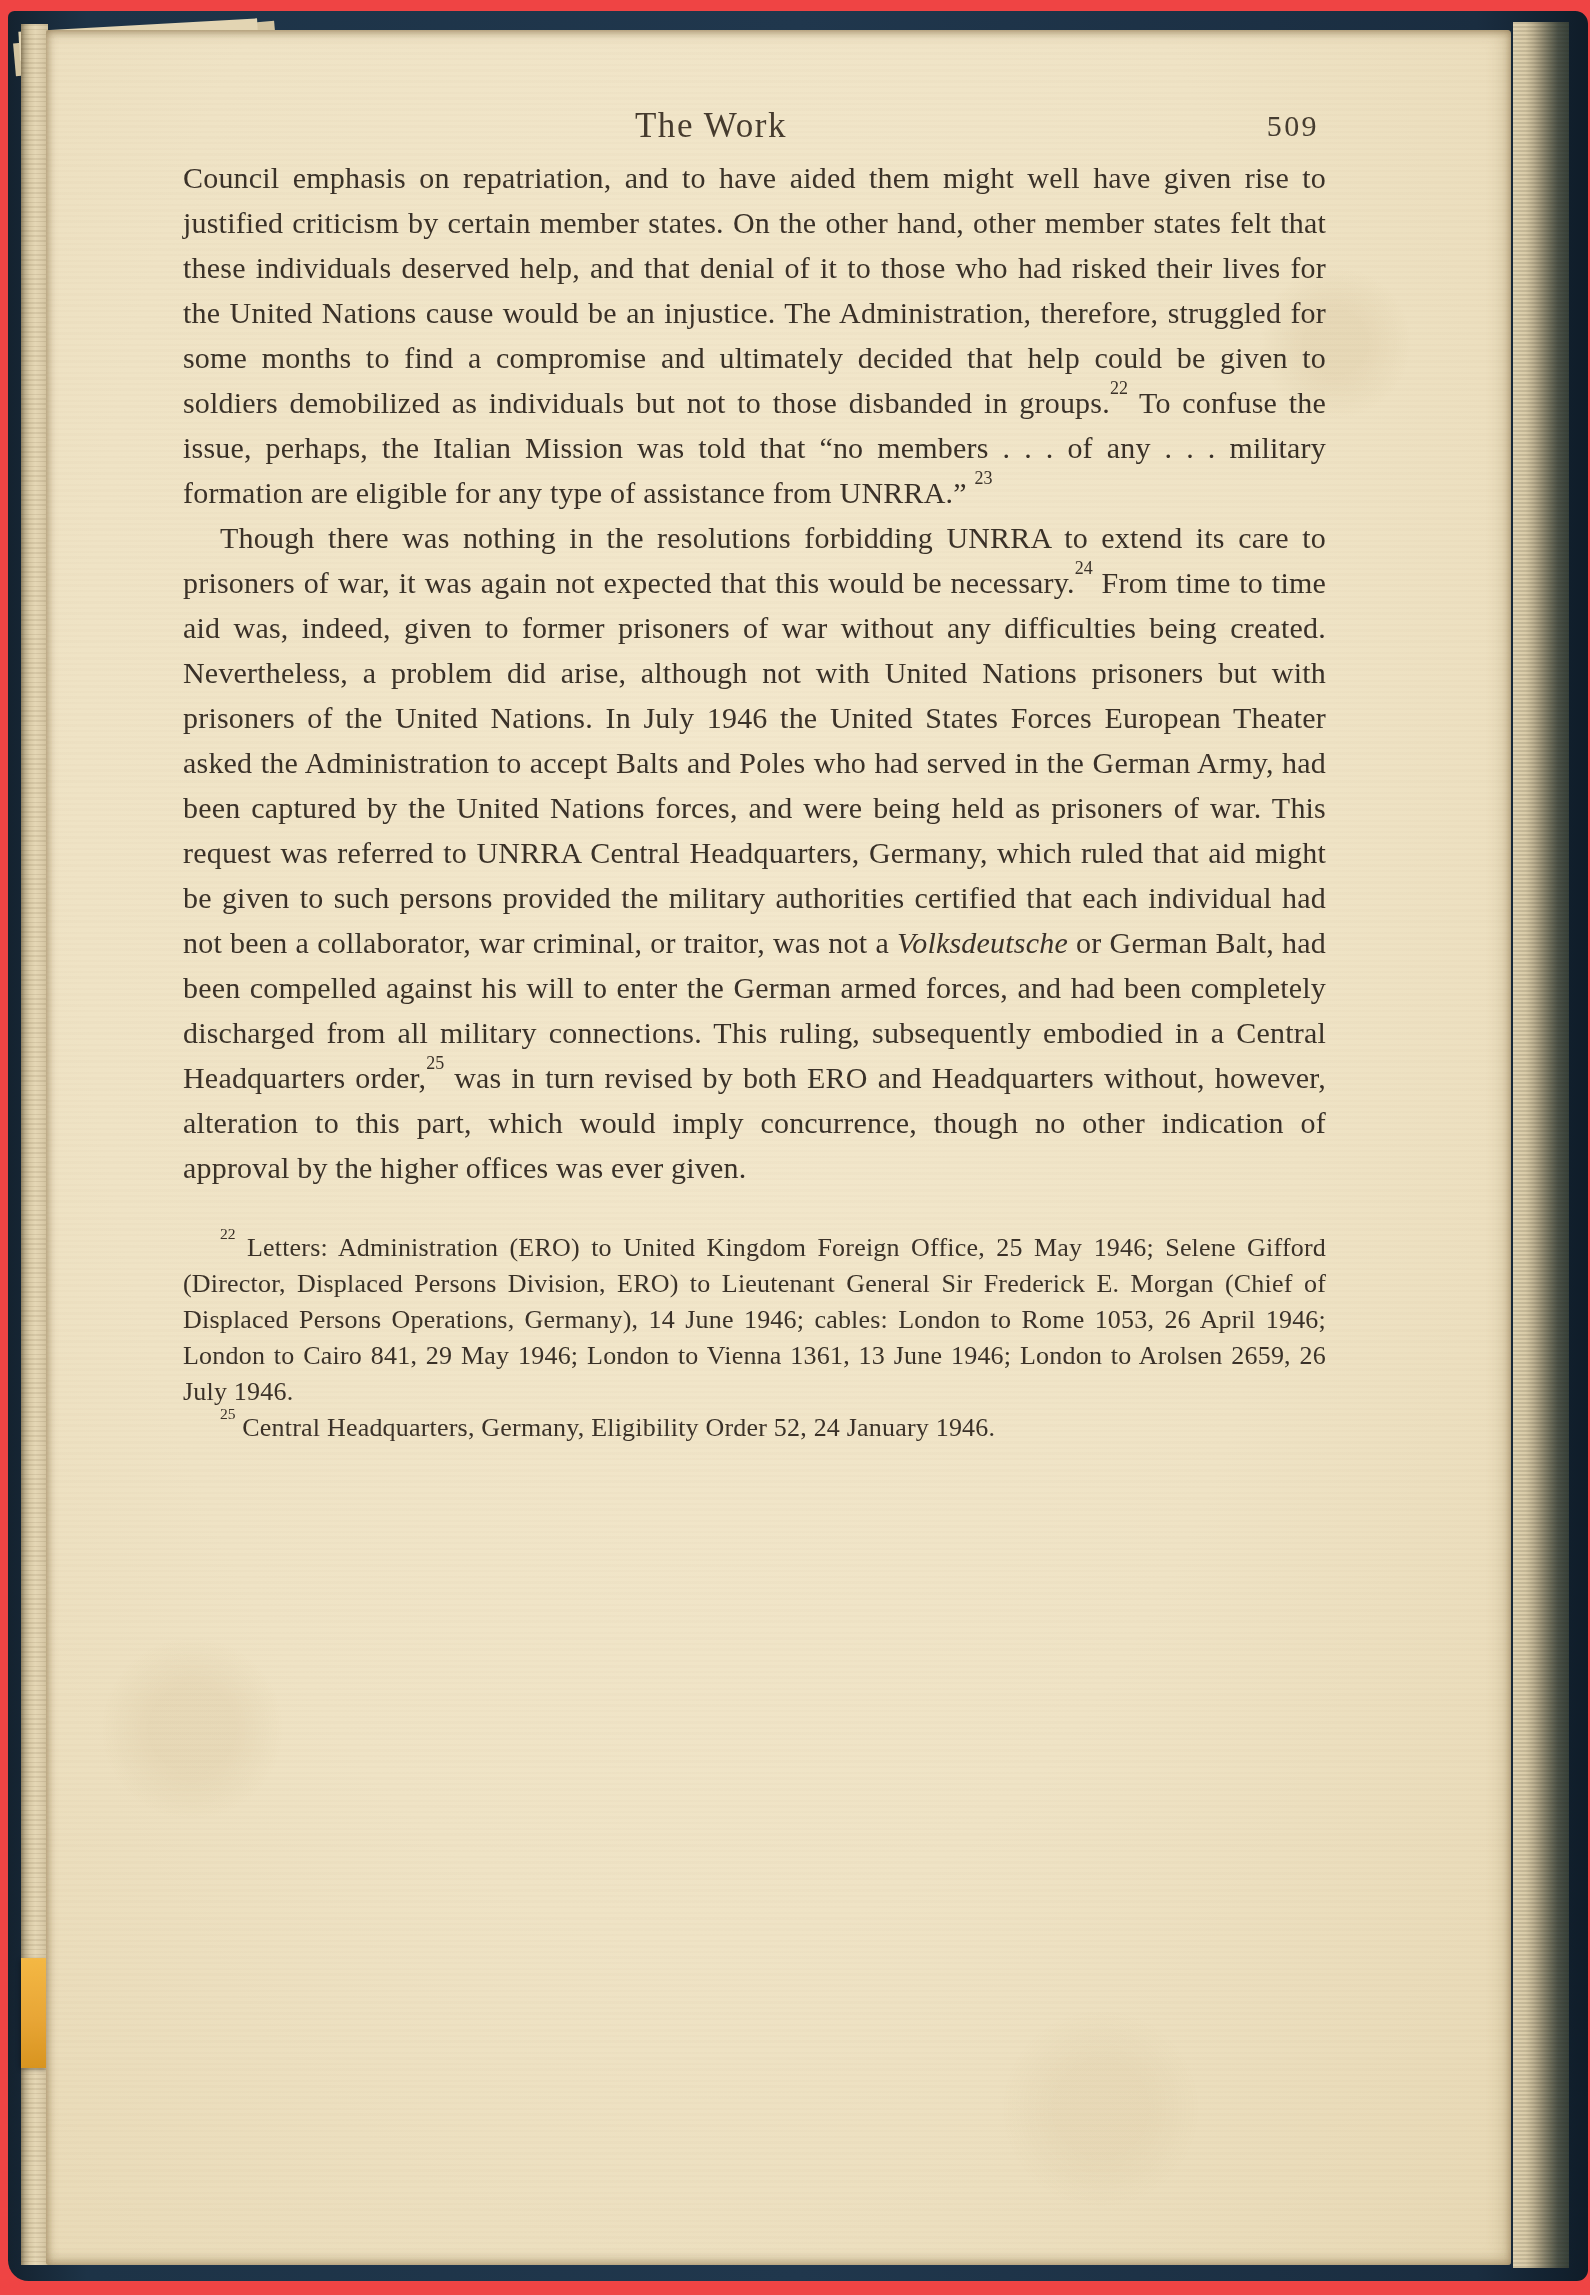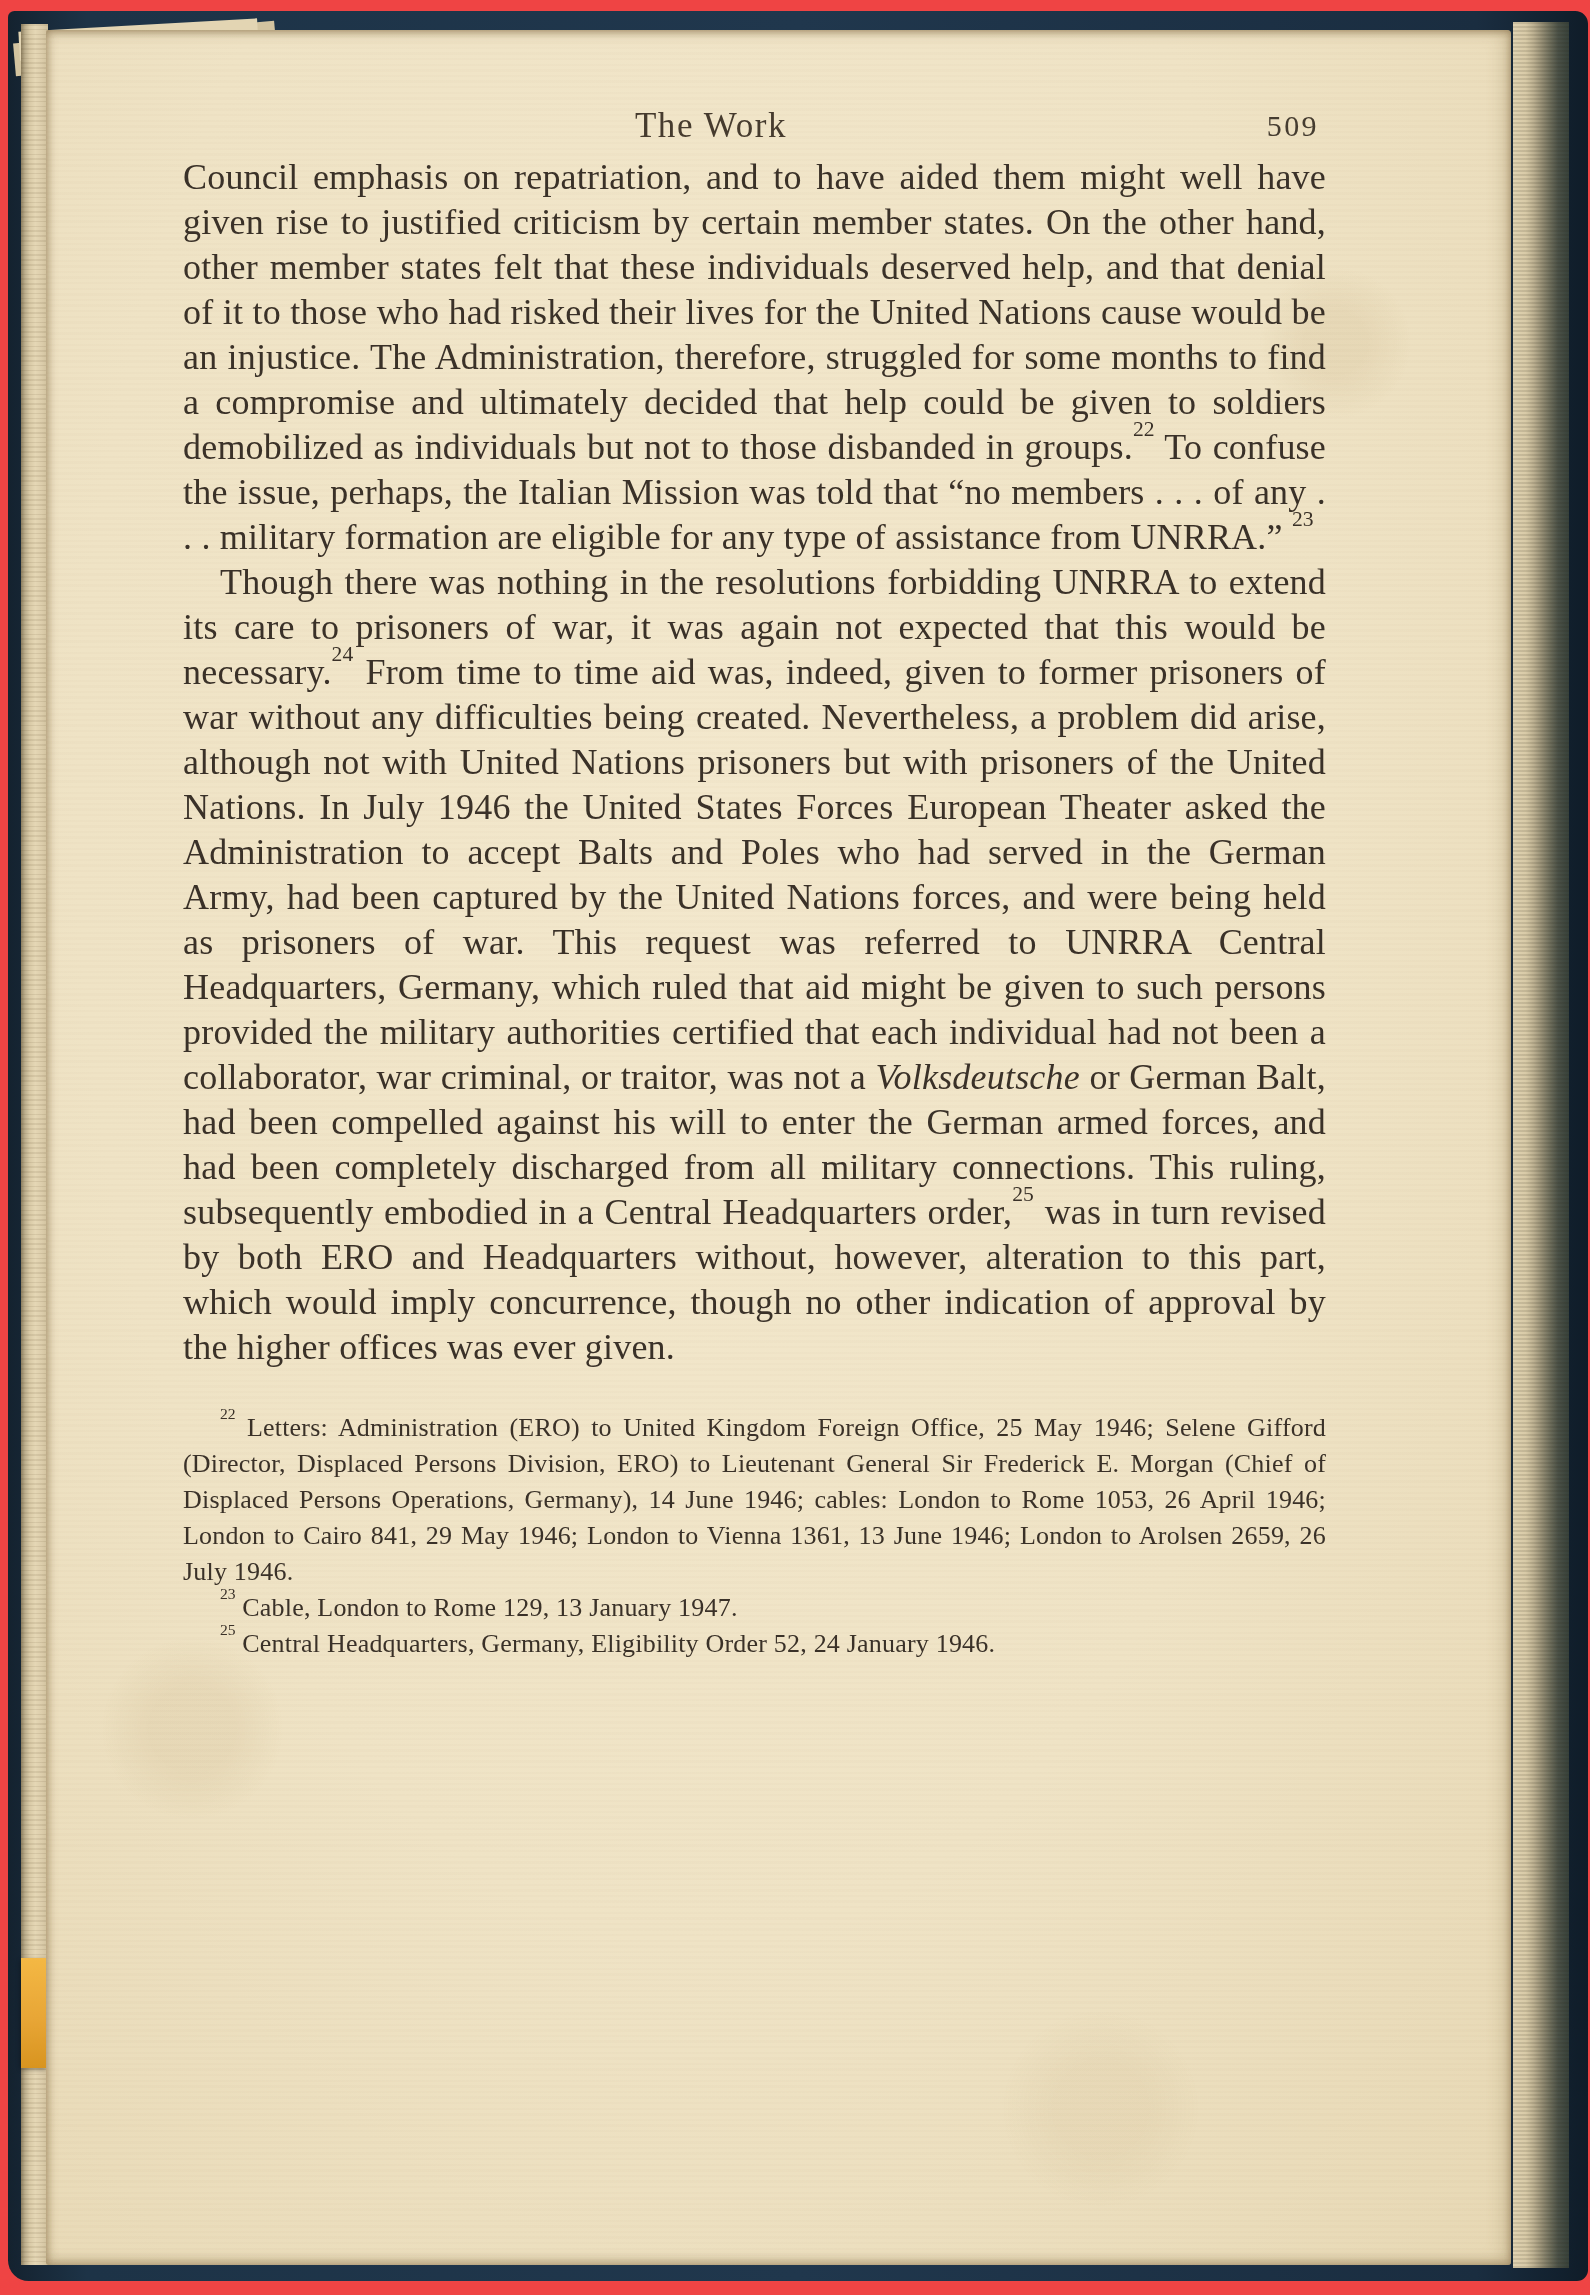--- a/index.html
+++ b/index.html
@@ -77,21 +77,21 @@
   .running-header { position:relative; height:41px; margin-bottom:8px; }
   .running-header .title {
     position:absolute; left:0; right:87px; text-align:center;
     font-size:35px; letter-spacing:1.6px; color:#46френ3b2e;
   }
   .running-header .title { color:#463b2e; }
   .running-header .folio {
     position:absolute; right:7px; top:3.2px; font-size:30px; letter-spacing:2.4px; color:#453c30;
   }
 
-  .body-text { font-size:36px; line-height:45px; text-align:justify; letter-spacing:0.2px; }
+  .body-text { font-size:30px; line-height:45px; text-align:justify; letter-spacing:0.2px; }
   .body-para { margin:0; }
   .body-para.indent { text-indent:37px; }
   .body-text sup, .footnotes sup {
     font-size:.60em; line-height:0; position:relative; top:-.45em; letter-spacing:0;
   }
   .body-text i { font-style:italic; }
 
   .footnotes { margin-top:40px; font-size:26px; line-height:36px; text-align:justify; letter-spacing:0.2px; }
   .footnote { margin:0; text-indent:37px; }
 </style>
@@ -120,20 +120,19 @@
         <div class="folio">509</div>
       </div>
 
       <div class="body-text">
           <p class="body-para"><span>Council emphasis on repatriation, and to have aided them might well have given rise to justified criticism by certain member states. On the other hand, other member states felt that these individuals deserved help, and that denial of it to those who had risked their lives for the United Nations cause would be an injustice. The Administration, therefore, struggled for some months to find a compromise and ultimately decided that help could be given to soldiers demobilized as individuals but not to those disbanded in groups.</span><sup>22</sup><span> To confuse the issue, perhaps, the Italian Mission was told that “no members . . . of any . . . military formation are eligible for any type of assistance from UNRRA.” </span><sup>23</sup></p>
           <p class="body-para indent"><span>Though there was nothing in the resolutions forbidding UNRRA to extend its care to prisoners of war, it was again not expected that this would be necessary.</span><sup>24</sup><span> From time to time aid was, indeed, given to former prisoners of war without any difficulties being created. Nevertheless, a problem did arise, although not with United Nations prisoners but with prisoners of the United Nations. In July 1946 the United States Forces European Theater asked the Administration to accept Balts and Poles who had served in the German Army, had been captured by the United Nations forces, and were being held as prisoners of war. This request was referred to UNRRA Central Headquarters, Germany, which ruled that aid might be given to such persons provided the military authorities certified that each individual had not been a collaborator, war criminal, or traitor, was not a </span><i>Volksdeutsche</i><span> or German Balt, had been compelled against his will to enter the German armed forces, and had been completely discharged from all military connections. This ruling, subsequently embodied in a Central Headquarters order,</span><sup>25</sup><span> was in turn revised by both ERO and Headquarters without, however, alteration to this part, which would imply concurrence, though no other indication of approval by the higher offices was ever given.</span></p>
         </div>
 
       <div class="footnotes">
           <p class="footnote"><sup>22</sup><span> Letters: Administration (ERO) to United Kingdom Foreign Office, 25 May 1946; Selene Gifford (Director, Displaced Persons Division, ERO) to Lieutenant General Sir Frederick E. Morgan (Chief of Displaced Persons Operations, Germany), 14 June 1946; cables: London to Rome 1053, 26 April 1946; London to Cairo 841, 29 May 1946; London to Vienna 1361, 13 June 1946; London to Arolsen 2659, 26 July 1946.</span></p>
-          <p class="footnote"><sup>23</sup><span> Cable, London to Rome 129, 13 January 1947.</span></p>
           <p class="footnote"><sup>25</sup><span> Central Headquarters, Germany, Eligibility Order 52, 24 January 1946.</span></p>
         </div>
 
     </div>
   </div>
 </div>
 
 
 </body></html>

